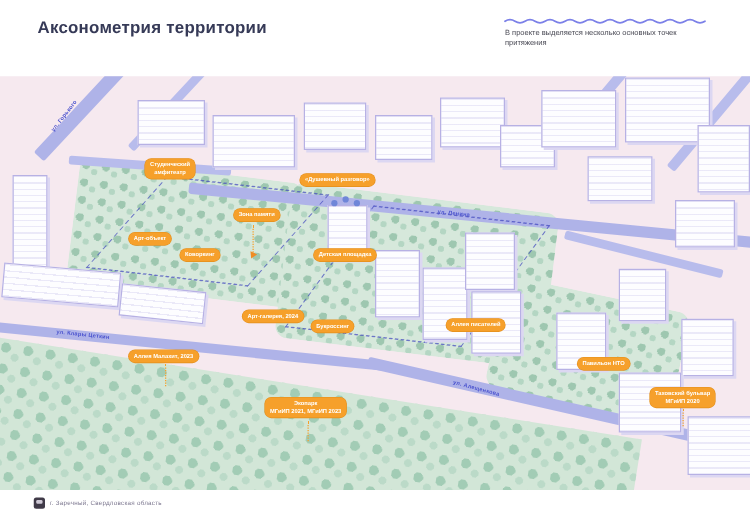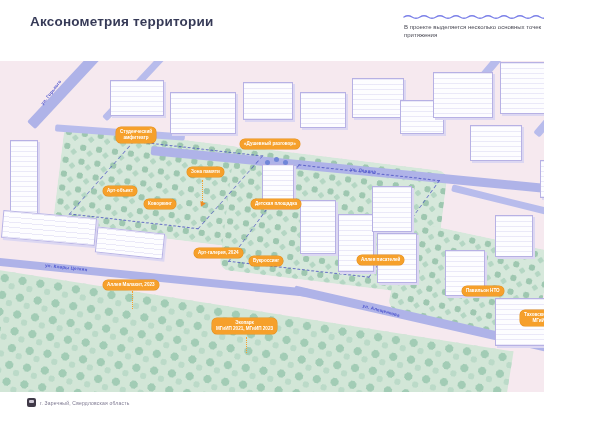--- a/index.html
+++ b/index.html
@@ -1,16 +1,16 @@
 <!DOCTYPE html>
 <html><head>
 <meta charset="utf-8">
 <style>
   html,body{margin:0;padding:0;background:#fff;}
-  .slide{position:relative;width:544px;height:424px;background:#ffffff;overflow:hidden;
+  .slide{position:relative;width:600px;height:424px;background:#ffffff;overflow:hidden;
          font-family:"Liberation Sans",sans-serif;}
   
   .title{position:absolute;left:30px;top:14px;font-size:13.5px;font-weight:600;
          color:#363a57;letter-spacing:.2px;}
   .note{position:absolute;left:404px;top:23px;width:172px;font-size:6px;line-height:1.4;
         color:#4a4a55;}
   .squiggle{position:absolute;left:403px;top:14px;}
   
   .footer{position:absolute;left:27px;top:398px;display:flex;align-items:center;gap:4px;}
   .footer-icon{width:9px;height:9px;border-radius:2px;background:#403a48;position:relative;}

